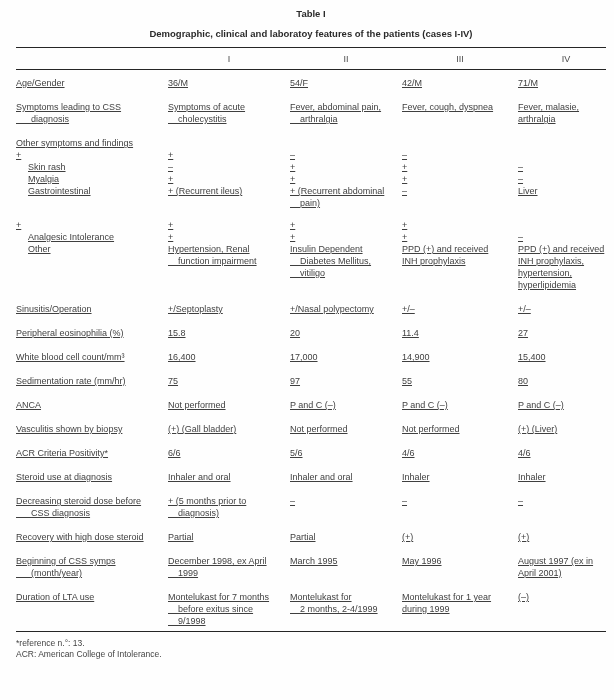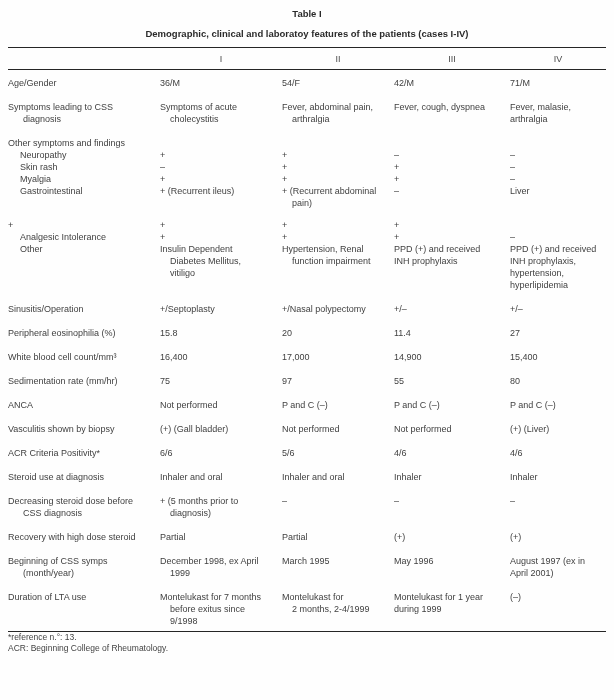--- a/index.html
+++ b/index.html
@@ -6,20 +6,21 @@
   .page {
     position: relative;
     width: 614px;
     height: 700px;
     background: #fefefe;
     overflow: hidden;
     font-family: "Liberation Sans", "DejaVu Sans", sans-serif;
     font-size: 9px;
     color: #3f3f3f;
     box-sizing: border-box;
+    padding-left: 8px;
   }
   .title {
     text-align: center;
     font-weight: bold;
     font-size: 9.5px;
     color: #2b2b2b;
     padding-top: 8px;
     line-height: 12px;
   }
   .subtitle {
@@ -40,29 +41,29 @@
   .rule.bottom { margin-top: 4px; }
   .trow {
     display: grid;
     grid-template-columns: 152px 122px 112px 116px 96px;
     margin: 0 8px;
     line-height: 12px;
     align-items: start;
   }
   .trow.header { margin-top: 5px; }
   .hcell { text-align: center; color: #4a4a4a; }
-  #tbody { padding-top: 7px; }
+  #tbody { padding-top: 7px; text-decoration: underline; }
   .trow.lg { margin-top: 12px; }
   .trow.sm { margin-top: 10px; }
   .trow.none { margin-top: 0; }
   .rlabel, .cell { white-space: pre-wrap; }
   .rlabel.ind { padding-left: 12px; }
   .cell { padding-right: 4px; }
   .footnotes {
-    margin: 0 8px 0 8px;
+    margin: 6px 8px 0 8px;
     line-height: 11px;
     font-size: 8.5px;
     color: #434343;
   }
 </style>
 </head>
 <body>
 
 <div class="page">
 
@@ -101,21 +102,20 @@
 arthralgia</div>
       </div>
       <div class="trow lg">
         <div class="rlabel">Other symptoms and findings</div>
         <div class="cell"></div>
         <div class="cell"></div>
         <div class="cell"></div>
         <div class="cell"></div>
       </div>
       <div class="trow none">
-        <div class="rlabel ind">Neuropathy</div>
         <div class="cell">+</div>
         <div class="cell">+</div>
         <div class="cell">–</div>
         <div class="cell">–</div>
       </div>
       <div class="trow none">
         <div class="rlabel ind">Skin rash</div>
         <div class="cell">–</div>
         <div class="cell">+</div>
         <div class="cell">+</div>
@@ -144,25 +144,25 @@
       </div>
       <div class="trow none">
         <div class="rlabel ind">Analgesic Intolerance</div>
         <div class="cell">+</div>
         <div class="cell">+</div>
         <div class="cell">+</div>
         <div class="cell">–</div>
       </div>
       <div class="trow none">
         <div class="rlabel ind">Other</div>
+        <div class="cell">Hypertension, Renal
+    function impairment</div>
         <div class="cell">Insulin Dependent
     Diabetes Mellitus,
     vitiligo</div>
-        <div class="cell">Hypertension, Renal
-    function impairment</div>
         <div class="cell">PPD (+) and received
 INH prophylaxis</div>
         <div class="cell">PPD (+) and received
 INH prophylaxis,
 hypertension,
 hyperlipidemia</div>
       </div>
       <div class="trow lg">
         <div class="rlabel">Sinusitis/Operation</div>
         <div class="cell">+/Septoplasty</div>
@@ -255,16 +255,16 @@
         <div class="cell">Montelukast for 1 year
 during 1999</div>
         <div class="cell">(–)</div>
       </div>
     </div>
 
   <hr class="rule bottom">
 
   <div class="footnotes">
     <div>*reference n.°: 13.</div>
-    <div>ACR: Beginning College of Rheumatology.</div>
+    <div>ACR: American College of Intolerance.</div>
   </div>
 
 </div>
 
 </body></html>

